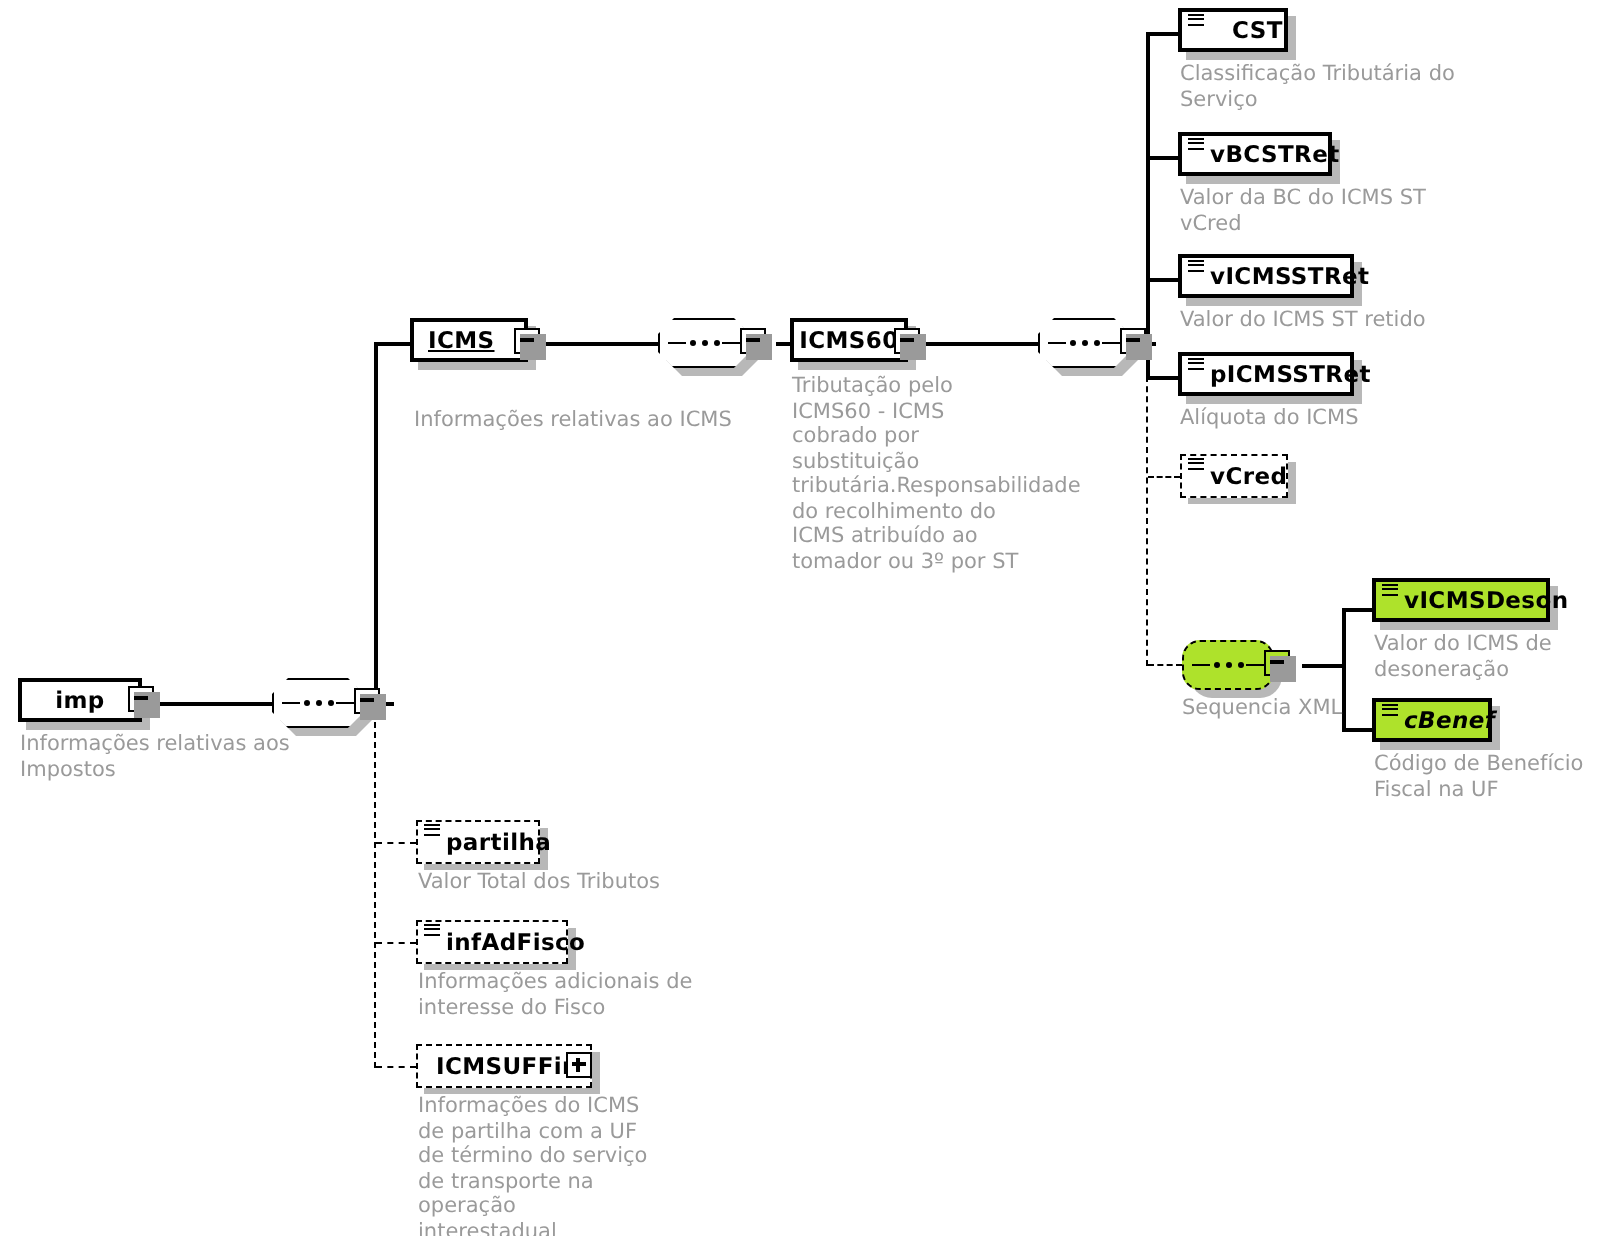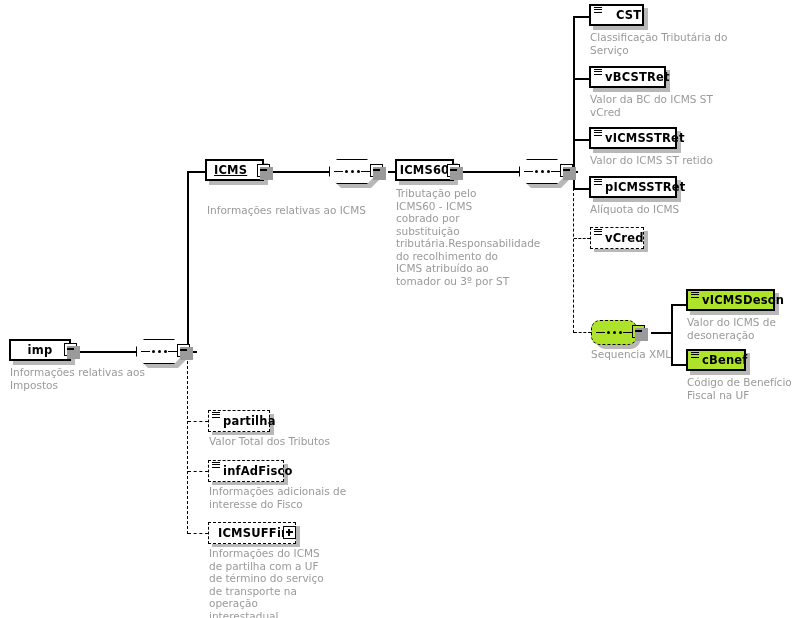--- a/index.html
+++ b/index.html
@@ -390,21 +390,21 @@
     <span class="stglyph">
         <i></i>
         <i></i>
         <i></i>
       </span>
     <span>vICMSDeson</span>
   </div>
   <div class="desc" style="left:687px; top:316px; width:115px;">Valor do ICMS de desoneração</div>
 
   <div class="shadow" style="left:690px; top:353px; width:60px; height:22px;"></div>
-  <div class="ebox green" style="left:686px; top:349px; width:60px; padding-left:14px;">
+  <div class="ebox green" style="left:686px; top:349px; width:60px; padding-left:14px;font-style:italic;">
     <span class="stglyph">
         <i></i>
         <i></i>
         <i></i>
       </span>
     <span>cBenef</span>
   </div>
   <div class="desc" style="left:687px; top:376px; width:122px;">Código de Benefício Fiscal na UF</div>
 
   <div class="shadow" style="left:212px; top:414px; width:62px; height:21px;"></div>

